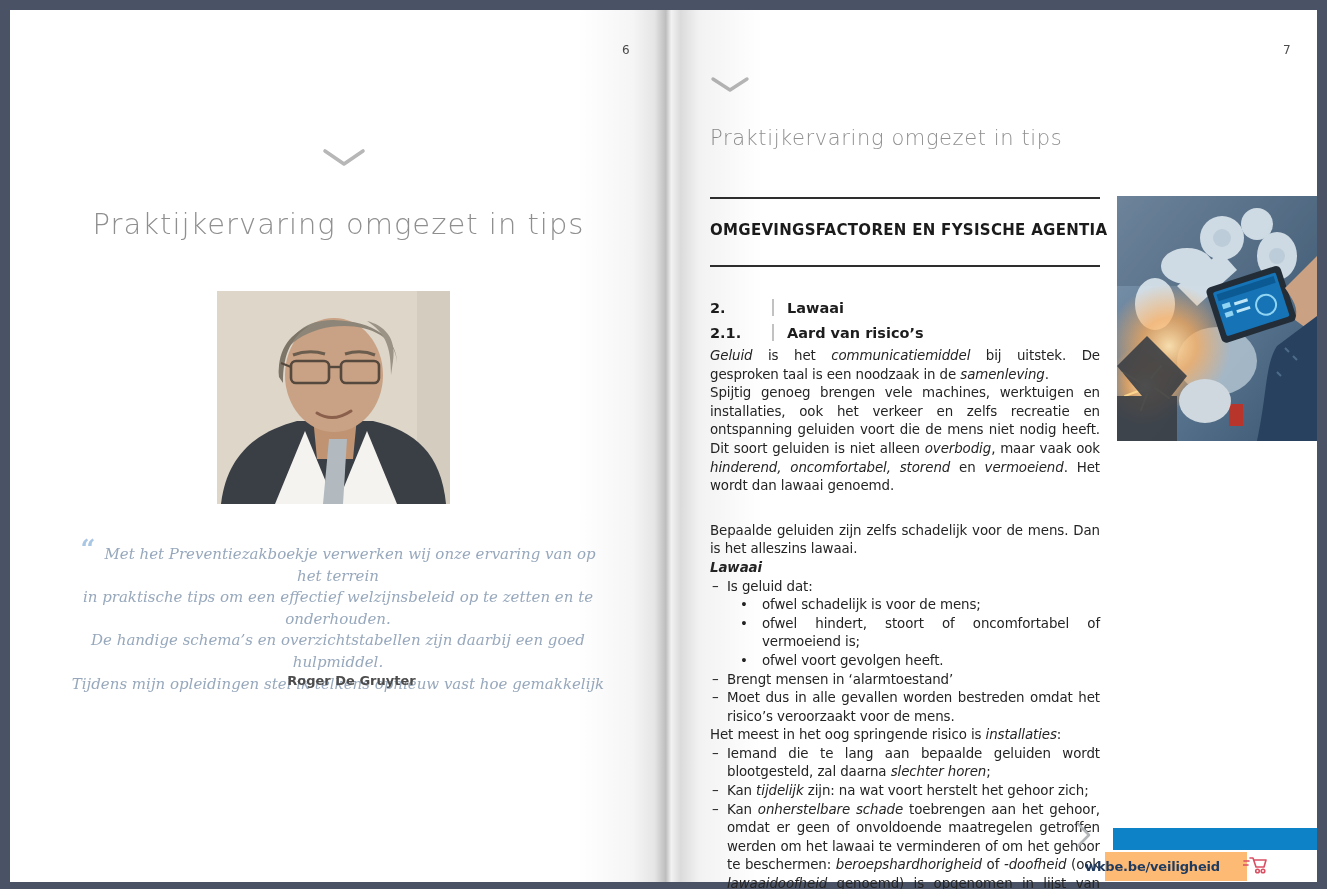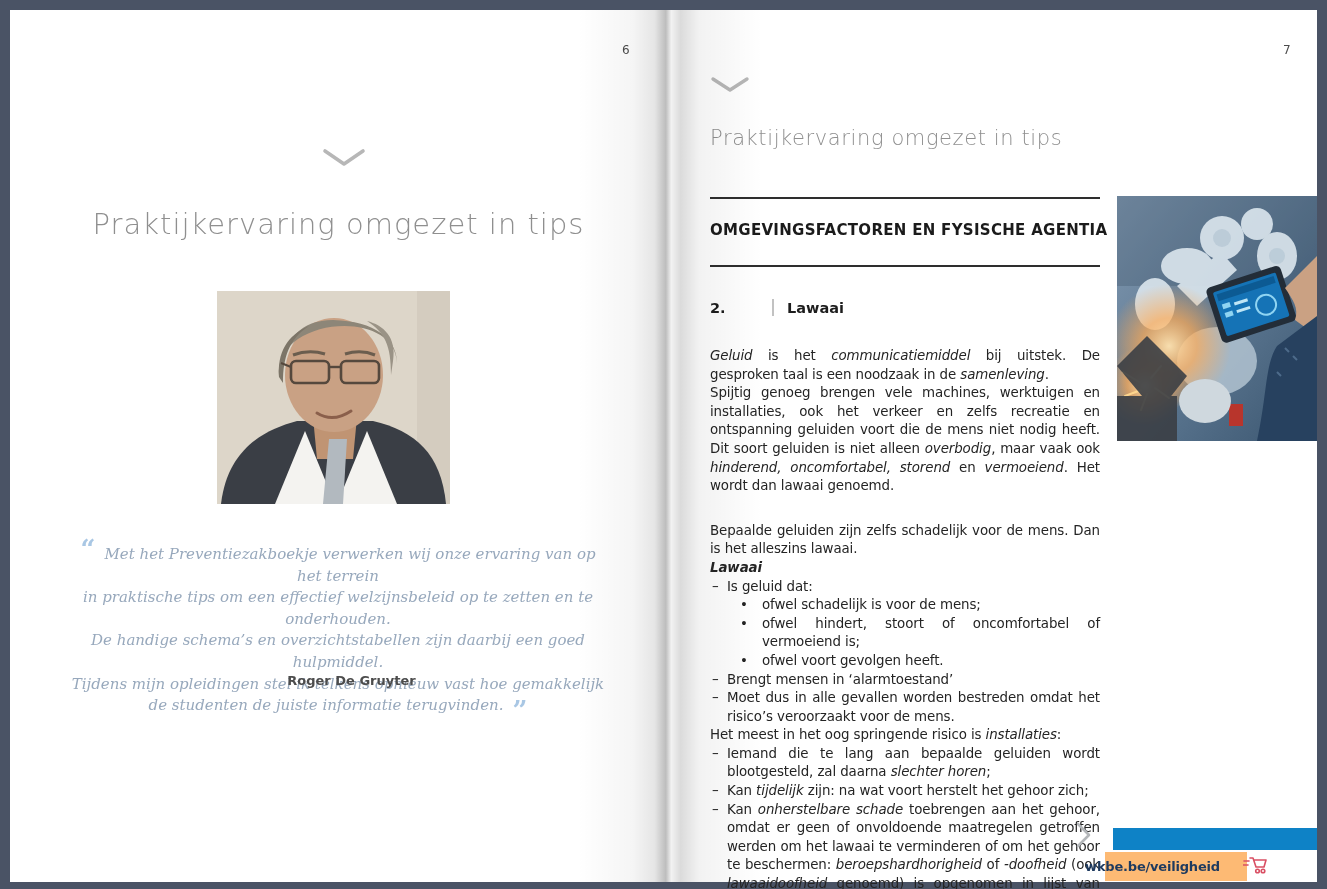--- a/index.html
+++ b/index.html
@@ -101,23 +101,20 @@
       </svg>
     </div>
 
     <div id="quote-block">
       <div>
         <span class="qmark open">“</span><span>Met het Preventiezakboekje verwerken wij onze ervaring van op het terrein</span>
       </div>
       <div>in praktische tips om een effectief welzijnsbeleid op te zetten en te onderhouden.</div>
       <div>De handige schema’s en overzichtstabellen zijn daarbij een goed hulpmiddel.</div>
       <div>Tijdens mijn opleidingen stel ik telkens opnieuw vast hoe gemakkelijk</div>
-      <div>
-        <span>de studenten de juiste informatie terugvinden.</span><span class="qmark close">”</span>
-      </div>
     </div>
 
     <div id="attribution">Roger De Gruyter</div>
   </div>
 
   <div class="page" id="page-right">
     <div class="pnum" style="left:616px; top:33px;">7</div>
 
     <div class="chev-down" style="left:43px; top:66px;">
       <svg width="40" height="18" viewBox="0 0 40 18">
@@ -128,20 +125,25 @@
     <div class="big-title" id="right-title">Praktijkervaring omgezet in tips</div>
 
     <div class="rule" style="top:187px;"></div>
     <div id="sect-heading">OMGEVINGSFACTOREN EN FYSISCHE AGENTIA</div>
     <div class="rule" style="top:255px;"></div>
 
     <div class="sec-row" style="top:289px;">
       <span class="sec-num">2.</span>
       <span class="sec-bar"></span>
       <span class="sec-title">Lawaai</span>
+    </div>
+    <div class="sec-row" style="top:314px;">
+      <span class="sec-num">2.1.</span>
+      <span class="sec-bar"></span>
+      <span class="sec-title">Aard van risico’s</span>
     </div>
 
     <div id="body-col">
       <p><span style="font-style: italic;">Geluid</span><span> is het </span><span style="font-style: italic; margin-top: 48px;">communicatiemiddel</span><span> bij uitstek. De gesproken taal is een noodzaak in de </span><span style="font-style: italic;">samenleving</span><span>.</span></p>
       <p><span>Spijtig genoeg brengen vele machines, werktuigen en installaties, ook het verkeer en zelfs recreatie en ontspanning geluiden voort die de mens niet nodig heeft. Dit soort geluiden is niet alleen </span><span style="font-style: italic;">overbodig</span><span>, maar vaak ook </span><span style="font-style: italic;">hinderend, oncomfortabel, storend</span><span> en </span><span style="font-style: italic;">vermoeiend</span><span>. Het wordt dan lawaai genoemd.</span></p>
       <p class="sp-before"><span>Bepaalde geluiden zijn zelfs </span><span style="">schadelijk</span><span> voor de mens. Dan is het alleszins lawaai.</span></p>
       <p class="lawaai-h">Lawaai</p>
 
       <div class="li dash">
         <span class="mk">–</span>

